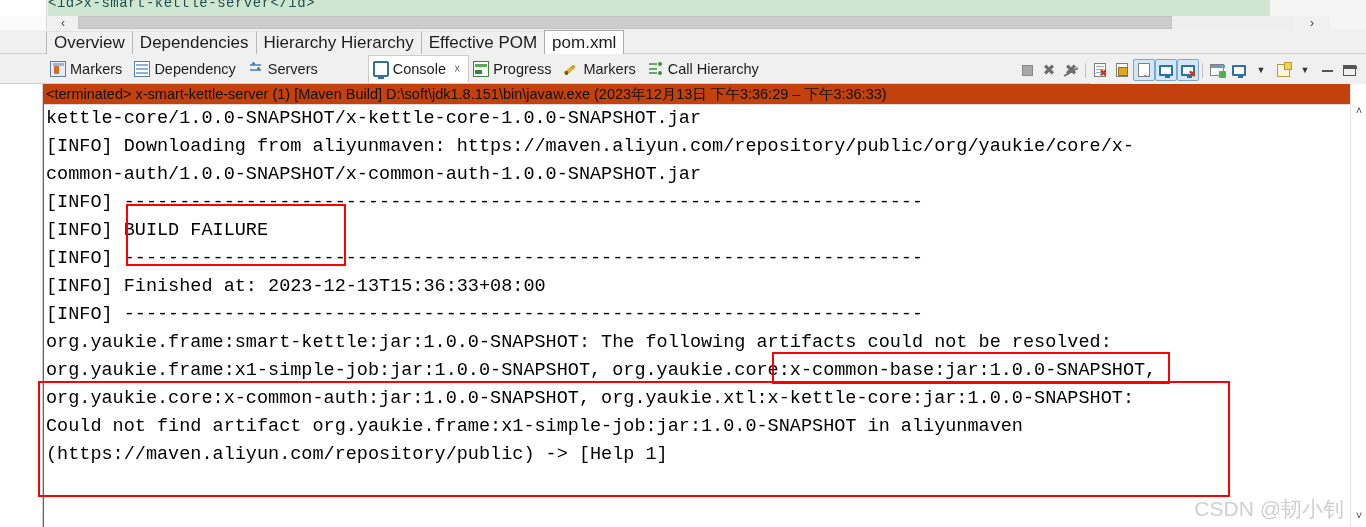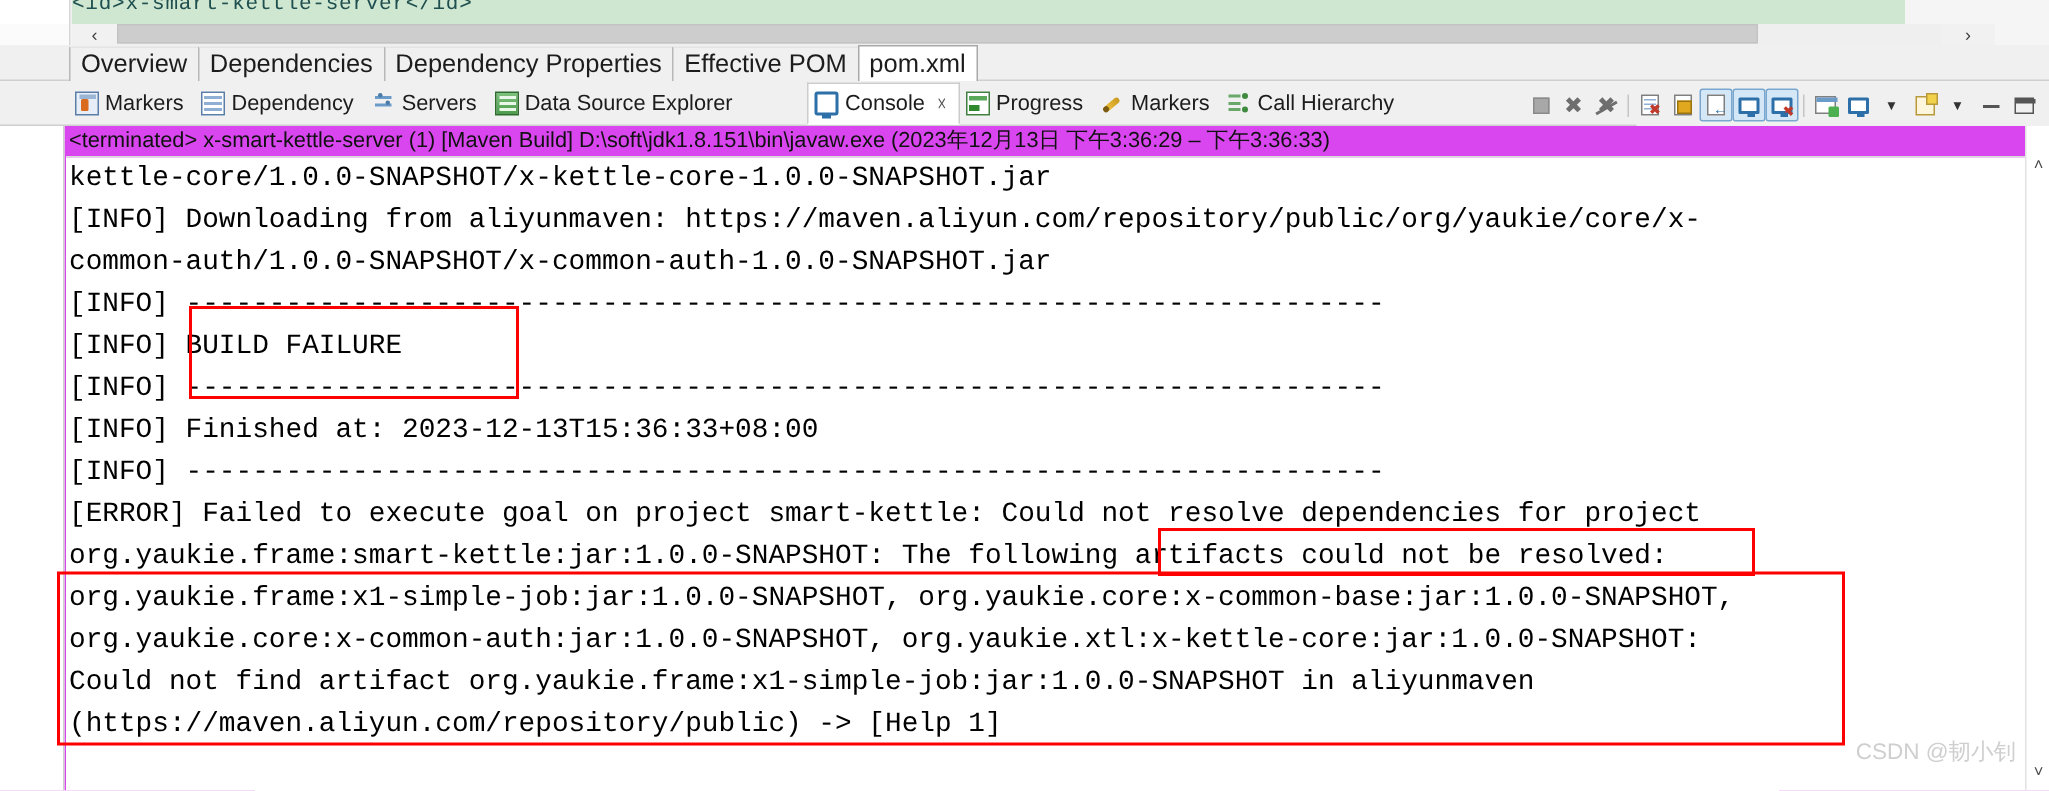--- a/index.html
+++ b/index.html
@@ -141,21 +141,21 @@
   .tb-newcon::after { content:""; position:absolute; right:-3px; bottom:-3px; width:7px; height:7px; background:#4caf50; border-radius:1px; }
   .tb-caret { font-size: 9px; color: #333; }
   .tb-pin { width: 13px; height: 13px; background: #fdf6dd; border: 1px solid #b89a3d; position: relative; }
   .tb-pin::after { content:""; position:absolute; right:-3px; top:-3px; width:6px; height:6px; background:#f3d24b; border:1px solid #b89a3d; }
   .tb-min { width: 11px; height: 3px; border-bottom: 2px solid #555; }
   .tb-max { width: 13px; height: 11px; border: 1px solid #555; position: relative; }
   .tb-max::before { content:""; position:absolute; left:0; top:0; width:13px; height:3px; background:#555; }
 
   
   .console-wrap {
-    position: absolute; left: 0; top: 84px; width: 1366px; height: 443px; background: #d946ef;
+    position: absolute; left: 0; top: 84px; width: 1366px; height: 443px; background: #c2410c;
   }
   .console-gutter {
     position: absolute; left: 0; top: 0; width: 43px; height: 443px;
     background: #ffffff; border-right: 1px solid #d0d0d0;
   }
   .console-head {
     position: absolute; left: 44px; top: 0; width: 1306px; height: 21px;
     font-size: 14.5px; color: #111; white-space: nowrap; overflow: hidden;
     border-bottom: 1px solid #d9d9d9; padding-left: 2px; line-height: 20px;
   }
@@ -183,22 +183,22 @@
   .vs-dn { bottom: 4px; }
 
   
   .annot { position: absolute; border: 2.5px solid #ff0000; pointer-events: none; }
   #annot-build   { left: 126px; top: 204px; width: 220px; height: 62px; }
   #annot-resolve { left: 772px; top: 352px; width: 398px; height: 32px; }
   #annot-block   { left: 38px; top: 381px; width: 1192px; height: 116px; }
 
   
   .watermark {
-    position: absolute; right: 22px; bottom: 16px;
-    font-size: 15px; color: #cfcfcf; white-space: nowrap;
+    position: absolute; right: 22px; bottom: 4px;
+    font-size: 21px; color: #cfcfcf; white-space: nowrap;
     font-family: "Liberation Sans", sans-serif;
   }
 </style>
 </head>
 <body>
 
 <div id="root">
 
   <div class="editor-strip">
     <div class="editor-left-gutter"></div>
@@ -220,21 +220,21 @@
 
   <div class="form-tabs">
     <div class="form-tabs-inner">
       <div class="ftab">
           <span>Overview</span>
         </div>
       <div class="ftab">
           <span>Dependencies</span>
         </div>
       <div class="ftab">
-          <span>Dependency Properties</span>
+          <span>Hierarchy Hierarchy</span>
         </div>
       <div class="ftab">
           <span>Effective POM</span>
         </div>
       <div class="ftab active">
           <span>pom.xml</span>
         </div>
     </div>
   </div>
 
@@ -244,24 +244,20 @@
         <span class="ticon ic-markers"></span>
         <span class="tlabel">Markers</span>
       </div>
       <div class="vtab">
         <span class="ticon ic-props"></span>
         <span class="tlabel">Dependency</span>
       </div>
       <div class="vtab">
         <span class="ticon ic-servers"></span>
         <span class="tlabel">Servers</span>
-      </div>
-      <div class="vtab">
-        <span class="ticon ic-datasource"></span>
-        <span class="tlabel">Data Source Explorer</span>
       </div>
       <div class="vtab active">
         <span class="ticon ic-console"></span>
         <span class="tlabel">Console</span>
         <span class="close-x">☓</span>
       </div>
       <div class="vtab">
         <span class="ticon ic-progress"></span>
         <span class="tlabel">Progress</span>
       </div>
@@ -335,21 +331,20 @@
     <div class="console-head">&lt;terminated&gt; x-smart-kettle-server (1) [Maven Build] D:\soft\jdk1.8.151\bin\javaw.exe  (2023年12月13日 下午3:36:29 – 下午3:36:33)</div>
     <div class="console-body">
       <div class="cline">kettle-core/1.0.0-SNAPSHOT/x-kettle-core-1.0.0-SNAPSHOT.jar</div>
       <div class="cline">[INFO] Downloading from aliyunmaven: https://maven.aliyun.com/repository/public/org/yaukie/core/x-</div>
       <div class="cline">common-auth/1.0.0-SNAPSHOT/x-common-auth-1.0.0-SNAPSHOT.jar</div>
       <div class="cline">[INFO] ------------------------------------------------------------------------</div>
       <div class="cline">[INFO] BUILD FAILURE</div>
       <div class="cline">[INFO] ------------------------------------------------------------------------</div>
       <div class="cline">[INFO] Finished at: 2023-12-13T15:36:33+08:00</div>
       <div class="cline">[INFO] ------------------------------------------------------------------------</div>
-      <div class="cline">[ERROR] Failed to execute goal on project smart-kettle: Could not resolve dependencies for project</div>
       <div class="cline">org.yaukie.frame:smart-kettle:jar:1.0.0-SNAPSHOT: The following artifacts could not be resolved:</div>
       <div class="cline">org.yaukie.frame:x1-simple-job:jar:1.0.0-SNAPSHOT, org.yaukie.core:x-common-base:jar:1.0.0-SNAPSHOT,</div>
       <div class="cline">org.yaukie.core:x-common-auth:jar:1.0.0-SNAPSHOT, org.yaukie.xtl:x-kettle-core:jar:1.0.0-SNAPSHOT:</div>
       <div class="cline">Could not find artifact org.yaukie.frame:x1-simple-job:jar:1.0.0-SNAPSHOT in aliyunmaven</div>
       <div class="cline">(https://maven.aliyun.com/repository/public) -&gt; [Help 1]</div>
     </div>
   </div>
 
   <div class="vscroll">
     <div class="vs-up">˄</div>

